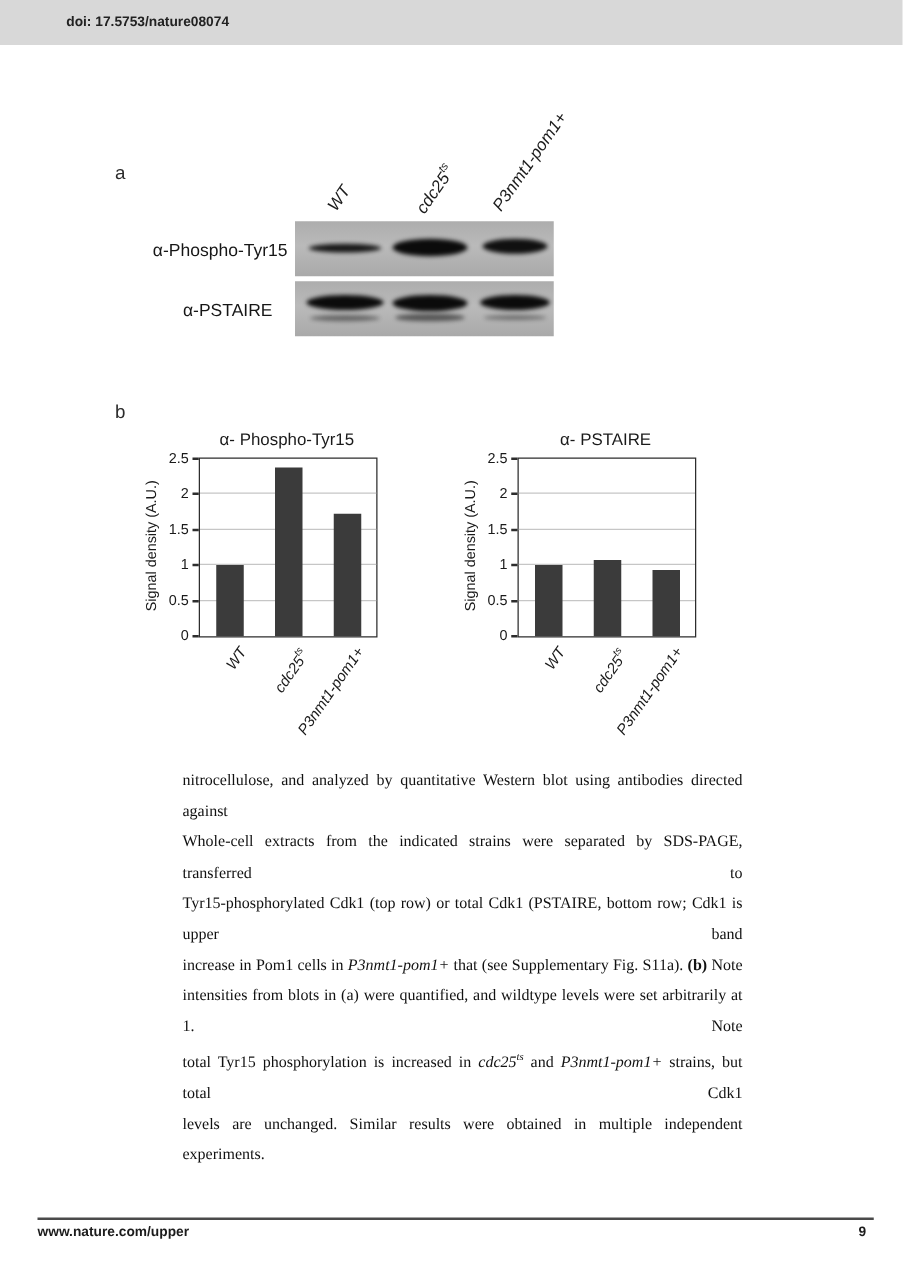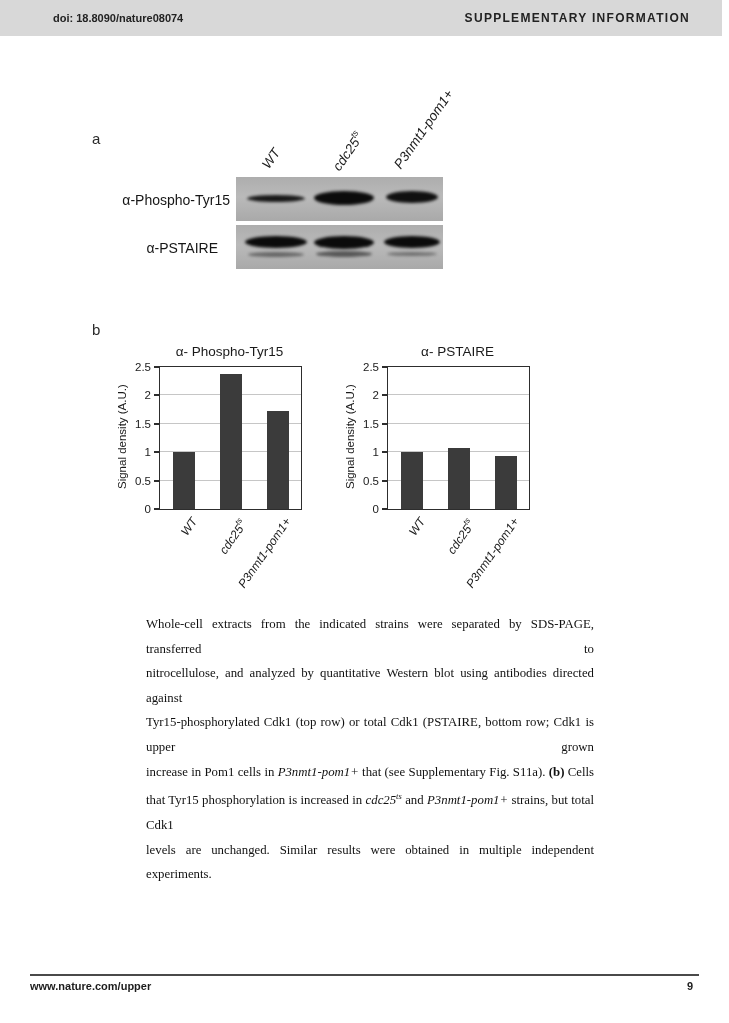--- a/index.html
+++ b/index.html
@@ -29,21 +29,21 @@
   .blot-2{left:236px;top:225px;}
   .band{position:absolute;background:#0b0b0b;border-radius:50%;filter:blur(1.6px);}
 
   .blot-label{position:absolute;font-size:14px;color:#161616;}
   .bl-1{left:112px;top:192px;width:118px;text-align:right;}
   .bl-2{left:112px;top:240px;width:106px;text-align:right;}
 
   
   .chart{position:absolute;width:240px;height:270px;}
   .chart-left{left:110px;top:344px;}
-  .chart-right{left:338px;top:344px;}
+  .chart-right{left:365px;top:344px;}
   .chart-title{position:absolute;left:39px;top:0;width:161px;text-align:center;font-size:13.5px;
                color:#1a1a1a;white-space:nowrap;}
   .plot{position:absolute;left:49px;top:22px;width:141px;height:142px;border:1.5px solid #2d2d2d;
         background:#fff;}
   .gridline{position:absolute;left:0;right:0;height:1px;background:#c6c6c6;}
   .bar{position:absolute;bottom:0;width:22px;background:#3b3b3b;}
   .ytick-mark{position:absolute;right:100%;width:5px;height:2px;background:#2d2d2d;margin-right:1px;}
   .ytick-label{position:absolute;right:calc(100% + 9px);height:14px;line-height:14px;
                font-size:11.5px;color:#1a1a1a;white-space:nowrap;}
   .ylabel{position:absolute;left:4px;top:22px;height:142px;width:16px;writing-mode:vertical-rl;
@@ -67,22 +67,21 @@
   .footer-line{position:absolute;left:30px;top:974px;width:669px;height:2px;background:#4a4a4a;}
   .footer-url{position:absolute;left:30px;top:980px;font-size:11px;font-weight:bold;color:#1c1c1c;}
   .footer-page{position:absolute;right:36px;top:980px;font-size:11px;font-weight:bold;color:#1c1c1c;}
 </style>
 </head>
 <body>
 
 <div class="page">
 
   <header class="header-bar">
-    <span class="doi">doi: 18.8090/nature08074</span>
-    <span class="header-title">SUPPLEMENTARY INFORMATION</span>
+    <span class="doi">doi: 17.5753/nature08074</span>
   </header>
 
   <div class="panel-letter letter-a">a</div>
 
   <div id="lane-labels">
       <div class="lane-label" style="left: 272px; top: 155px;"><span>WT</span></div>
       <div class="lane-label" style="left: 340px; top: 155px;"><span>cdc25</span><sup>ts</sup></div>
       <div class="lane-label" style="left: 404px; top: 155px;"><span>P3nmt1-pom1+</span></div>
     </div>
 
@@ -161,25 +160,26 @@
         <div class="bar" style="left: 106.5px; height: 37.2%; background: rgb(59, 59, 59);"></div>
       </div>
     <div class="xlabels">
         <div class="xcat" style="right: 111.5px;"><span>WT</span></div>
         <div class="xcat" style="right: 64.5px;"><span>cdc25</span><sup>ts</sup></div>
         <div class="xcat" style="right: 17.5px;"><span>P3nmt1-pom1+</span></div>
       </div>
   </div>
 
   <div class="caption" id="caption">
+      <div class="caption-line"><span>nitrocellulose, and analyzed by quantitative Western blot using antibodies directed against</span></div>
       <div class="caption-line"><span>Whole-cell extracts from the indicated strains were separated by SDS-PAGE, transferred to</span></div>
-      <div class="caption-line"><span>nitrocellulose, and analyzed by quantitative Western blot using antibodies directed against</span></div>
-      <div class="caption-line"><span>Tyr15-phosphorylated Cdk1 (top row) or total Cdk1 (PSTAIRE, bottom row; Cdk1 is upper grown</span></div>
-      <div class="caption-line"><span>increase in Pom1 cells in </span><span class="i">P3nmt1-pom1+</span><span> that (see Supplementary Fig. S11a). </span><span class="b">(b)</span><span> Cells</span></div>
-      <div class="caption-line"><span>that Tyr15 phosphorylation is increased in </span><span class="i">cdc25</span><sup class="i">ts</sup><span> and </span><span class="i">P3nmt1-pom1+</span><span> strains, but total Cdk1</span></div>
+      <div class="caption-line"><span>Tyr15-phosphorylated Cdk1 (top row) or total Cdk1 (PSTAIRE, bottom row; Cdk1 is upper band</span></div>
+      <div class="caption-line"><span>increase in Pom1 cells in </span><span class="i">P3nmt1-pom1+</span><span> that (see Supplementary Fig. S11a). </span><span class="b">(b)</span><span> Note</span></div>
+      <div class="caption-line"><span>intensities from blots in (a) were quantified, and wildtype levels were set arbitrarily at 1. Note</span></div>
+      <div class="caption-line"><span>total Tyr15 phosphorylation is increased in </span><span class="i">cdc25</span><sup class="i">ts</sup><span> and </span><span class="i">P3nmt1-pom1+</span><span> strains, but total Cdk1</span></div>
       <div class="caption-line cl-last"><span>levels are unchanged. Similar results were obtained in multiple independent experiments.</span></div>
     </div>
 
   <div class="footer-line"></div>
   <span class="footer-url">www.nature.com/upper</span>
   <span class="footer-page">9</span>
 
 </div>
 
 </body></html>

